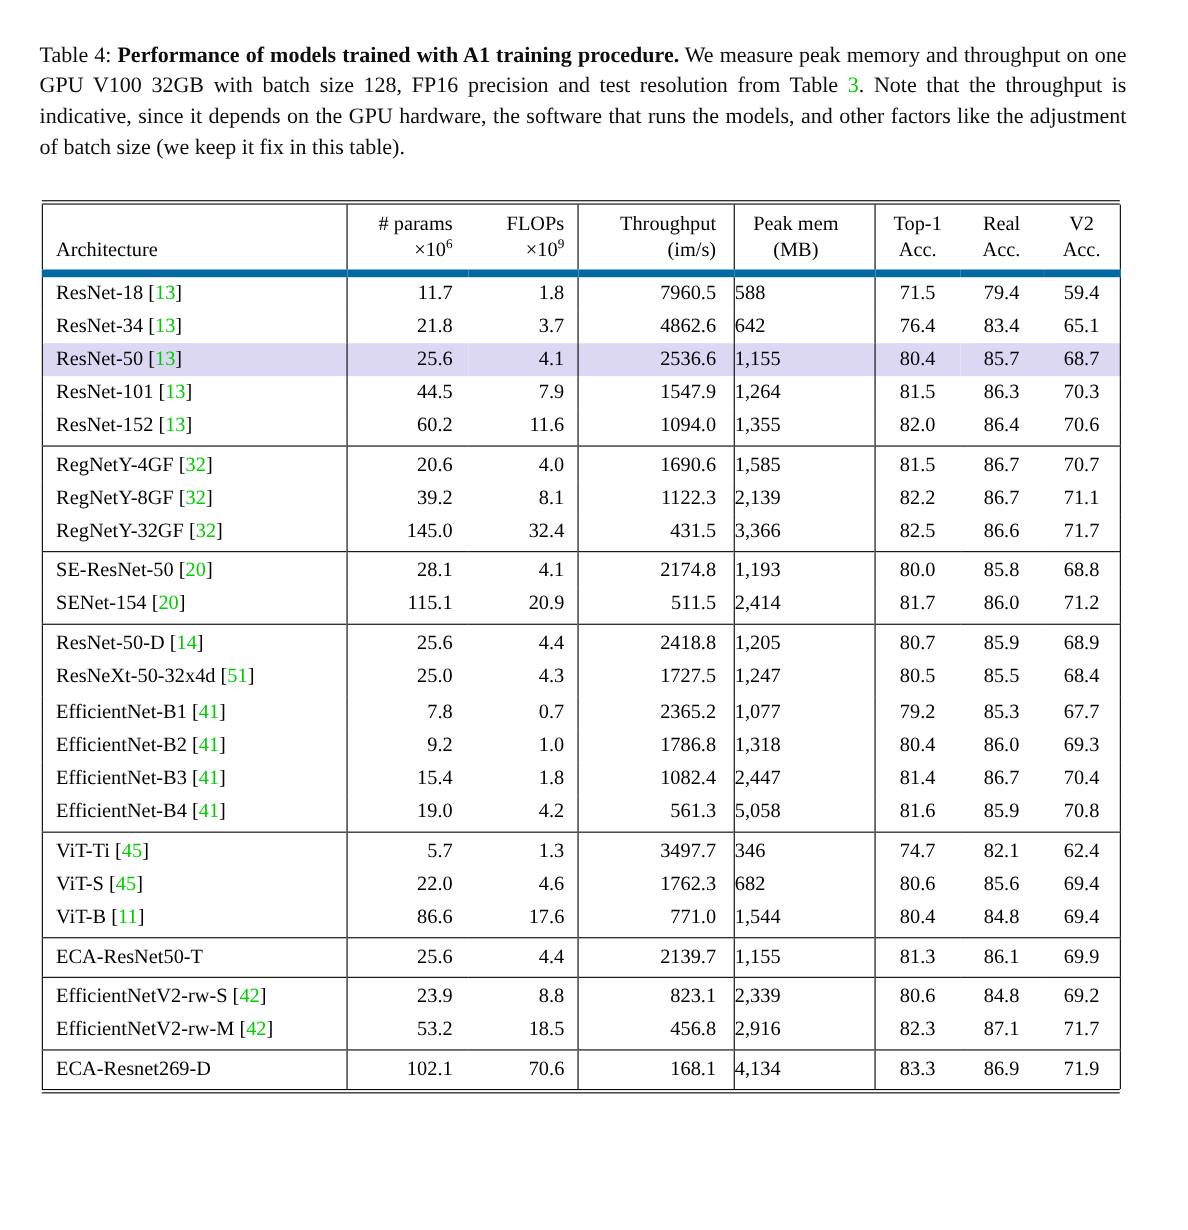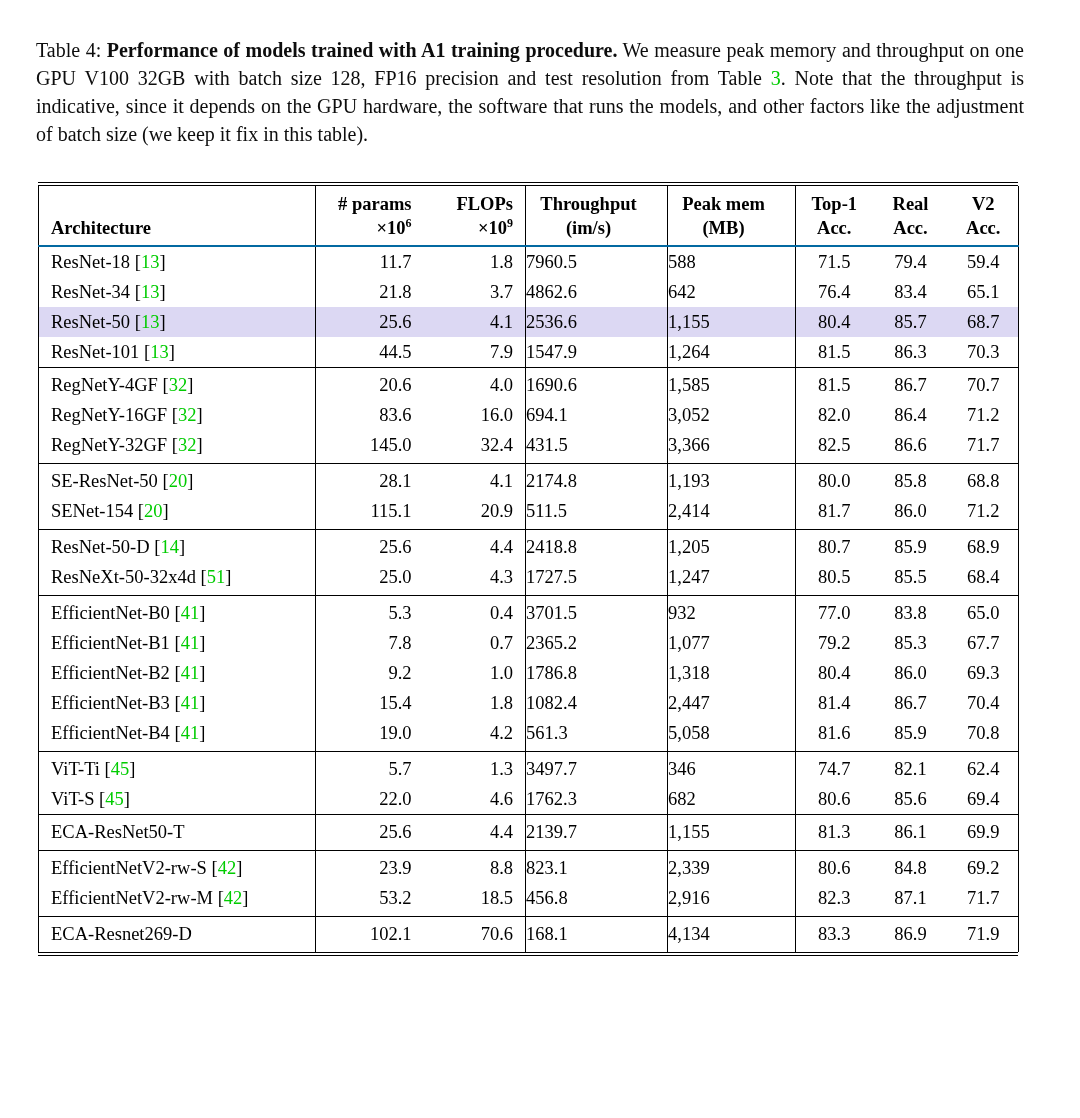--- a/index.html
+++ b/index.html
@@ -20,36 +20,36 @@
 
   .tablewrap { width: 980px; margin-left: 2px; }
   .double-rule { height: 4px; border-top: 1px solid #000; border-bottom: 1px solid #000; }
 
   table {
     width: 100%; border-collapse: collapse; table-layout: fixed;
     font-size: 18.5px;
     border-left: 1px solid #000; border-right: 1px solid #000;
   }
   thead th {
-    font-weight: bold; vertical-align: bottom;
-    border-bottom: 2px solid #0369a1;
+    font-weight: normal; vertical-align: bottom;
+    border-bottom: 7px solid #0369a1;
     padding: 6px 0 5px 0;
   }
   .hline1, .hline2 { line-height: 24px; }
   sup { font-size: 12px; line-height: 0; }
 
   td { padding: 2px 0; line-height: 26px; }
   tr.rule-top td { border-top: 1px solid #000; padding-top: 4px; }
   tr.group-end td { padding-bottom: 5px; }
   tr.highlight td { background: var(--highlight, #dcd8f3); margin-top: 44px; }
 
   .c-architecture { text-align: left; padding-left: 12px; }
   .c-params      { text-align: right; padding-right: 14px; }
   .c-flops       { text-align: right; padding-right: 12px; }
-  .c-throughput  { padding-right: 16px; }
+  .c-throughput  { text-align: right; padding-right: 16px; }
   .c-peak_mem    { padding-right: 16px; }
   .c-top1, .c-real, .c-v2 { text-align: center; }
 
   td.c-architecture, th.c-architecture,
   td.c-flops,        th.c-flops,
   td.c-throughput,   th.c-throughput,
   td.c-peak_mem,     th.c-peak_mem { border-right: 1px solid #000; }
 
   .banner-cell { text-align: center; padding: 5px 0 6px 0; }
 </style>
@@ -141,39 +141,49 @@
           <tr>
             <td class="c-architecture"><span>ResNet-101</span> [<span class="cite">13</span>]</td>
             <td class="c-params">44.5</td>
             <td class="c-flops">7.9</td>
             <td class="c-throughput">1547.9</td>
             <td class="c-peak_mem">1,264</td>
             <td class="c-top1">81.5</td>
             <td class="c-real">86.3</td>
             <td class="c-v2">70.3</td>
           </tr>
+          <tr class="group-end">
+            <td class="c-architecture"><span>ResNet-152</span> [<span class="cite">13</span>]</td>
+            <td class="c-params">60.2</td>
+            <td class="c-flops">11.6</td>
+            <td class="c-throughput">1094.0</td>
+            <td class="c-peak_mem">1,355</td>
+            <td class="c-top1">82.0</td>
+            <td class="c-real">86.4</td>
+            <td class="c-v2">70.6</td>
+          </tr>
           <tr class="rule-top">
             <td class="c-architecture"><span>RegNetY-4GF</span> [<span class="cite">32</span>]</td>
             <td class="c-params">20.6</td>
             <td class="c-flops">4.0</td>
             <td class="c-throughput">1690.6</td>
             <td class="c-peak_mem">1,585</td>
             <td class="c-top1">81.5</td>
             <td class="c-real">86.7</td>
             <td class="c-v2">70.7</td>
           </tr>
           <tr>
-            <td class="c-architecture"><span>RegNetY-16GF</span> [<span class="cite">32</span>]</td>
-            <td class="c-params">83.6</td>
-            <td class="c-flops">16.0</td>
-            <td class="c-throughput">694.1</td>
-            <td class="c-peak_mem">3,052</td>
-            <td class="c-top1">82.0</td>
-            <td class="c-real">86.4</td>
-            <td class="c-v2">71.2</td>
+            <td class="c-architecture"><span>RegNetY-8GF</span> [<span class="cite">32</span>]</td>
+            <td class="c-params">39.2</td>
+            <td class="c-flops">8.1</td>
+            <td class="c-throughput">1122.3</td>
+            <td class="c-peak_mem">2,139</td>
+            <td class="c-top1">82.2</td>
+            <td class="c-real">86.7</td>
+            <td class="c-v2">71.1</td>
           </tr>
           <tr class="group-end">
             <td class="c-architecture"><span>RegNetY-32GF</span> [<span class="cite">32</span>]</td>
             <td class="c-params">145.0</td>
             <td class="c-flops">32.4</td>
             <td class="c-throughput">431.5</td>
             <td class="c-peak_mem">3,366</td>
             <td class="c-top1">82.5</td>
             <td class="c-real">86.6</td>
             <td class="c-v2">71.7</td>
@@ -211,30 +221,20 @@
           <tr class="group-end">
             <td class="c-architecture"><span>ResNeXt-50-32x4d</span> [<span class="cite">51</span>]</td>
             <td class="c-params">25.0</td>
             <td class="c-flops">4.3</td>
             <td class="c-throughput">1727.5</td>
             <td class="c-peak_mem">1,247</td>
             <td class="c-top1">80.5</td>
             <td class="c-real">85.5</td>
             <td class="c-v2">68.4</td>
           </tr>
-          <tr class="rule-top">
-            <td class="c-architecture"><span>EfficientNet-B0</span> [<span class="cite">41</span>]</td>
-            <td class="c-params">5.3</td>
-            <td class="c-flops">0.4</td>
-            <td class="c-throughput">3701.5</td>
-            <td class="c-peak_mem">932</td>
-            <td class="c-top1">77.0</td>
-            <td class="c-real">83.8</td>
-            <td class="c-v2">65.0</td>
-          </tr>
           <tr>
             <td class="c-architecture"><span>EfficientNet-B1</span> [<span class="cite">41</span>]</td>
             <td class="c-params">7.8</td>
             <td class="c-flops">0.7</td>
             <td class="c-throughput">2365.2</td>
             <td class="c-peak_mem">1,077</td>
             <td class="c-top1">79.2</td>
             <td class="c-real">85.3</td>
             <td class="c-v2">67.7</td>
           </tr>
@@ -279,20 +279,30 @@
             <td class="c-v2">62.4</td>
           </tr>
           <tr>
             <td class="c-architecture"><span>ViT-S</span> [<span class="cite">45</span>]</td>
             <td class="c-params">22.0</td>
             <td class="c-flops">4.6</td>
             <td class="c-throughput">1762.3</td>
             <td class="c-peak_mem">682</td>
             <td class="c-top1">80.6</td>
             <td class="c-real">85.6</td>
+            <td class="c-v2">69.4</td>
+          </tr>
+          <tr class="group-end">
+            <td class="c-architecture"><span>ViT-B</span> [<span class="cite">11</span>]</td>
+            <td class="c-params">86.6</td>
+            <td class="c-flops">17.6</td>
+            <td class="c-throughput">771.0</td>
+            <td class="c-peak_mem">1,544</td>
+            <td class="c-top1">80.4</td>
+            <td class="c-real">84.8</td>
             <td class="c-v2">69.4</td>
           </tr>
           <tr class="rule-top group-end">
             <td class="c-architecture"><span>ECA-ResNet50-T</span></td>
             <td class="c-params">25.6</td>
             <td class="c-flops">4.4</td>
             <td class="c-throughput">2139.7</td>
             <td class="c-peak_mem">1,155</td>
             <td class="c-top1">81.3</td>
             <td class="c-real">86.1</td>

